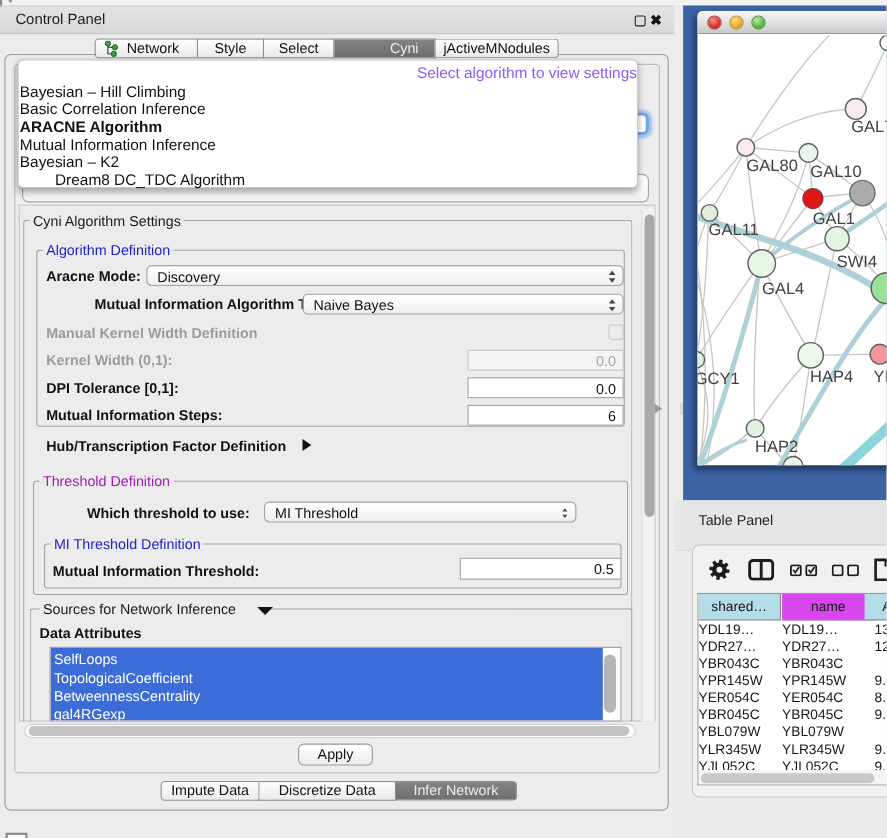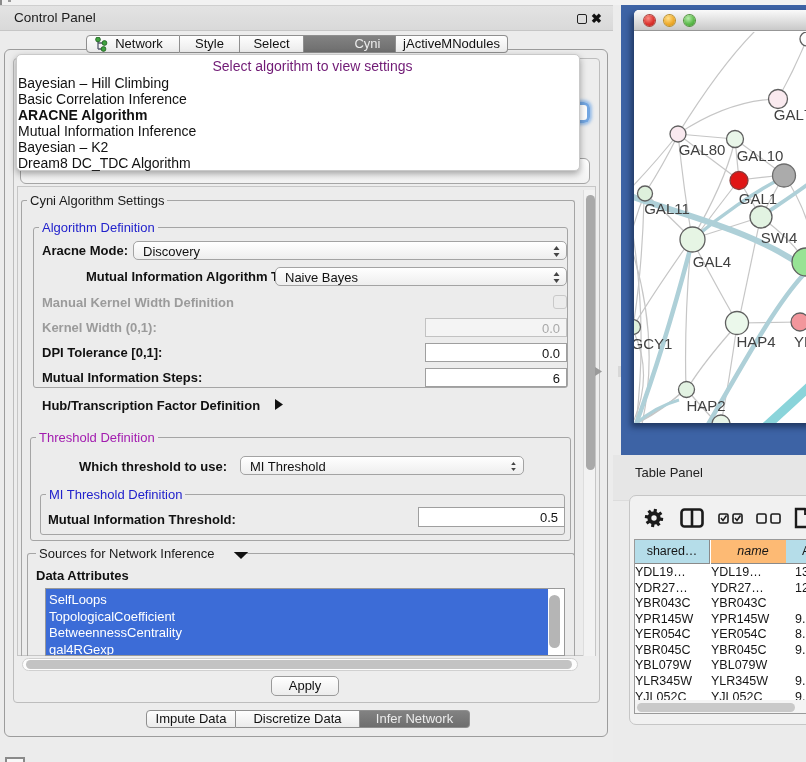--- a/index.html
+++ b/index.html
@@ -43,21 +43,21 @@
 .hsb .th { position:absolute; top:1px; bottom:1px; background:#c3c3c3; border-radius:6px; }
 
 #applybtn { left:271px; top:676px; width:68px; height:20px; border:1px solid #9a9a9a; border-radius:5px; background:linear-gradient(#ffffff,#ececec); font-size:13px; color:#111; text-align:center; line-height:18px; }
 
 
 #vsb { left:583px; top:190px; width:12px; height:466px; background:#f2f2f2; border-left:1px solid #ddd; }
 #vsb .th { position:absolute; left:1.5px; top:5px; width:9px; height:275px; background:#a9a9a9; border-radius:5px; }
 
 
 #popup { left:16px; top:54px; width:564px; height:117px; background:#ffffff; border:1px solid #c9c9c9; border-radius:5px; box-shadow:0 3px 7px rgba(0,0,0,0.35); z-index:50; }
-#popup .ph { position:absolute; left:0; top:2.5px; width:100%; text-align:center; font-size:14px; color:#701a75;padding-left:29px; }
+#popup .ph { position:absolute; left:0; top:2.5px; width:100%; text-align:right; font-size:14px; color:#8b5cf6;padding-left:29px; }
 #popup .pi { position:absolute; left:1px; font-size:14px; color:#111; white-space:nowrap; }
 
 
 #desk { left:621px; top:5px; width:185px; height:450px; background:#3d63a5; }
 #netwin { position:absolute; left:13px; top:5px; width:180px; height:413px; border-radius:5px 5px 0 0; background:#fff; box-shadow:-3px 4px 6px rgba(10,20,40,0.55); }
 #nettitle { position:absolute; left:0; top:0; width:100%; height:21px; background:linear-gradient(#fafafa,#c9c9c9); border-bottom:1px solid #979797; border-radius:5px 5px 0 0; }
 .tl { position:absolute; top:5px; width:11px; height:11px; border-radius:50%; }
 #netcanvas { position:absolute; left:0; top:22px; width:180px; height:391px; overflow:hidden; }
 
 #tp { left:613px; top:455px; width:193px; height:307px; background:#ebebeb; }
@@ -187,21 +187,21 @@
 
 <div class="abs" style="left:5px; top:757px; width:20px; height:10px; border:2px solid #8a8a8a; background:#f8f8f8;"></div>
 
 <div class="abs" id="popup">
   <div class="ph">Select algorithm to view settings</div>
   <div class="pi" style="top:20px;">Bayesian – Hill Climbing</div>
   <div class="pi" style="top:36px;">Basic Correlation Inference</div>
   <div class="pi" style="top:52px; font-weight:bold;">ARACNE Algorithm</div>
   <div class="pi" style="top:68px;">Mutual Information Inference</div>
   <div class="pi" style="top:84px;">Bayesian – K2</div>
-  <div class="pi" style="top:100px;">Dream8 DC_TDC Algorithm</div>
+  <div class="pi" style="top:100px;padding-left:32px;">Dream8 DC_TDC Algorithm</div>
 </div>
 
 <svg class="abs" style="left:594px; top:367px;" width="8" height="9" viewBox="0 0 8 9">
     <path d="M1 0 L8 4.5 L1 9 Z" fill="#9a9a9a"></path>
   </svg>
 <div class="abs" style="left:618px; top:366px; width:3px; height:11px; background:#d8d8d8;"></div>
 
 <div class="abs" id="desk">
   <div id="netwin">
     <div id="nettitle"></div>
@@ -313,21 +313,21 @@
       <rect x="1" y="1" width="9" height="9" rx="1.5" fill="none" stroke="#1b1b1b" stroke-width="1.6"></rect>
       <rect x="15" y="1" width="9" height="9" rx="1.5" fill="none" stroke="#1b1b1b" stroke-width="1.6"></rect>
     </svg>
     <svg style="position:absolute; left:164px; top:11px;" width="18" height="22" viewBox="0 0 18 22">
       <path d="M2 2 L11 2 L16 7 L16 20 L2 20 Z" fill="none" stroke="#1b1b1b" stroke-width="2.4"></path>
       <path d="M11 2 L11 7 L16 7" fill="none" stroke="#1b1b1b" stroke-width="1.8"></path>
     </svg>
 
     <div style="position:absolute; left:4px; top:43px; width:196px; height:175px; background:#fff; border:1px solid #9a9a9a; border-right:none; overflow:hidden; font-size:12.5px; color:#161616;">
       <div style="position:absolute; left:0; top:0; width:75px; height:24px; background:#b5dde9; border-right:1px solid #8a8a8a; border-bottom:1px solid #8a8a8a; text-align:center; line-height:23px;">shared…</div>
-      <div style="position:absolute; left:76px; top:0; width:85px; height:24px; background:#fdba74; border-right:1px solid #8a8a8a; border-bottom:1px solid #8a8a8a; text-align:center; line-height:23px;font-style:italic;">name</div>
+      <div style="position:absolute; left:76px; top:0; width:85px; height:24px; background:#d946ef; border-right:1px solid #8a8a8a; border-bottom:1px solid #8a8a8a; text-align:center; line-height:23px;">name</div>
       <div style="position:absolute; left:151px; top:0; width:45px; height:24px; background:#b5dde9; border-bottom:1px solid #8a8a8a; text-align:left; line-height:23px; padding-left:16px;">A</div>
       <div class="trow" style="top:25px;"><span>YDL19…</span><span>YDL19…</span><i>13</i></div>
       <div class="trow" style="top:40.5px;"><span>YDR27…</span><span>YDR27…</span><i>12</i></div>
       <div class="trow" style="top:56px;"><span>YBR043C</span><span>YBR043C</span><i></i></div>
       <div class="trow" style="top:71.5px;"><span>YPR145W</span><span>YPR145W</span><i>9.</i></div>
       <div class="trow" style="top:87px;"><span>YER054C</span><span>YER054C</span><i>8.</i></div>
       <div class="trow" style="top:102.5px;"><span>YBR045C</span><span>YBR045C</span><i>9.</i></div>
       <div class="trow" style="top:118px;"><span>YBL079W</span><span>YBL079W</span><i></i></div>
       <div class="trow" style="top:133.5px;"><span>YLR345W</span><span>YLR345W</span><i>9.</i></div>
       <div class="trow" style="top:150px;"><span>YJL052C</span><span>YJL052C</span><i>9.</i></div>

